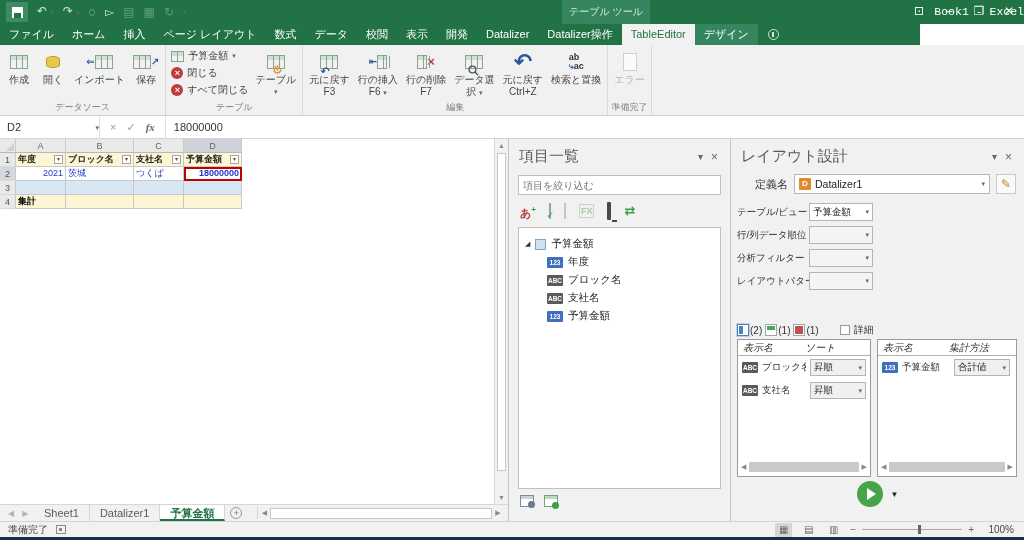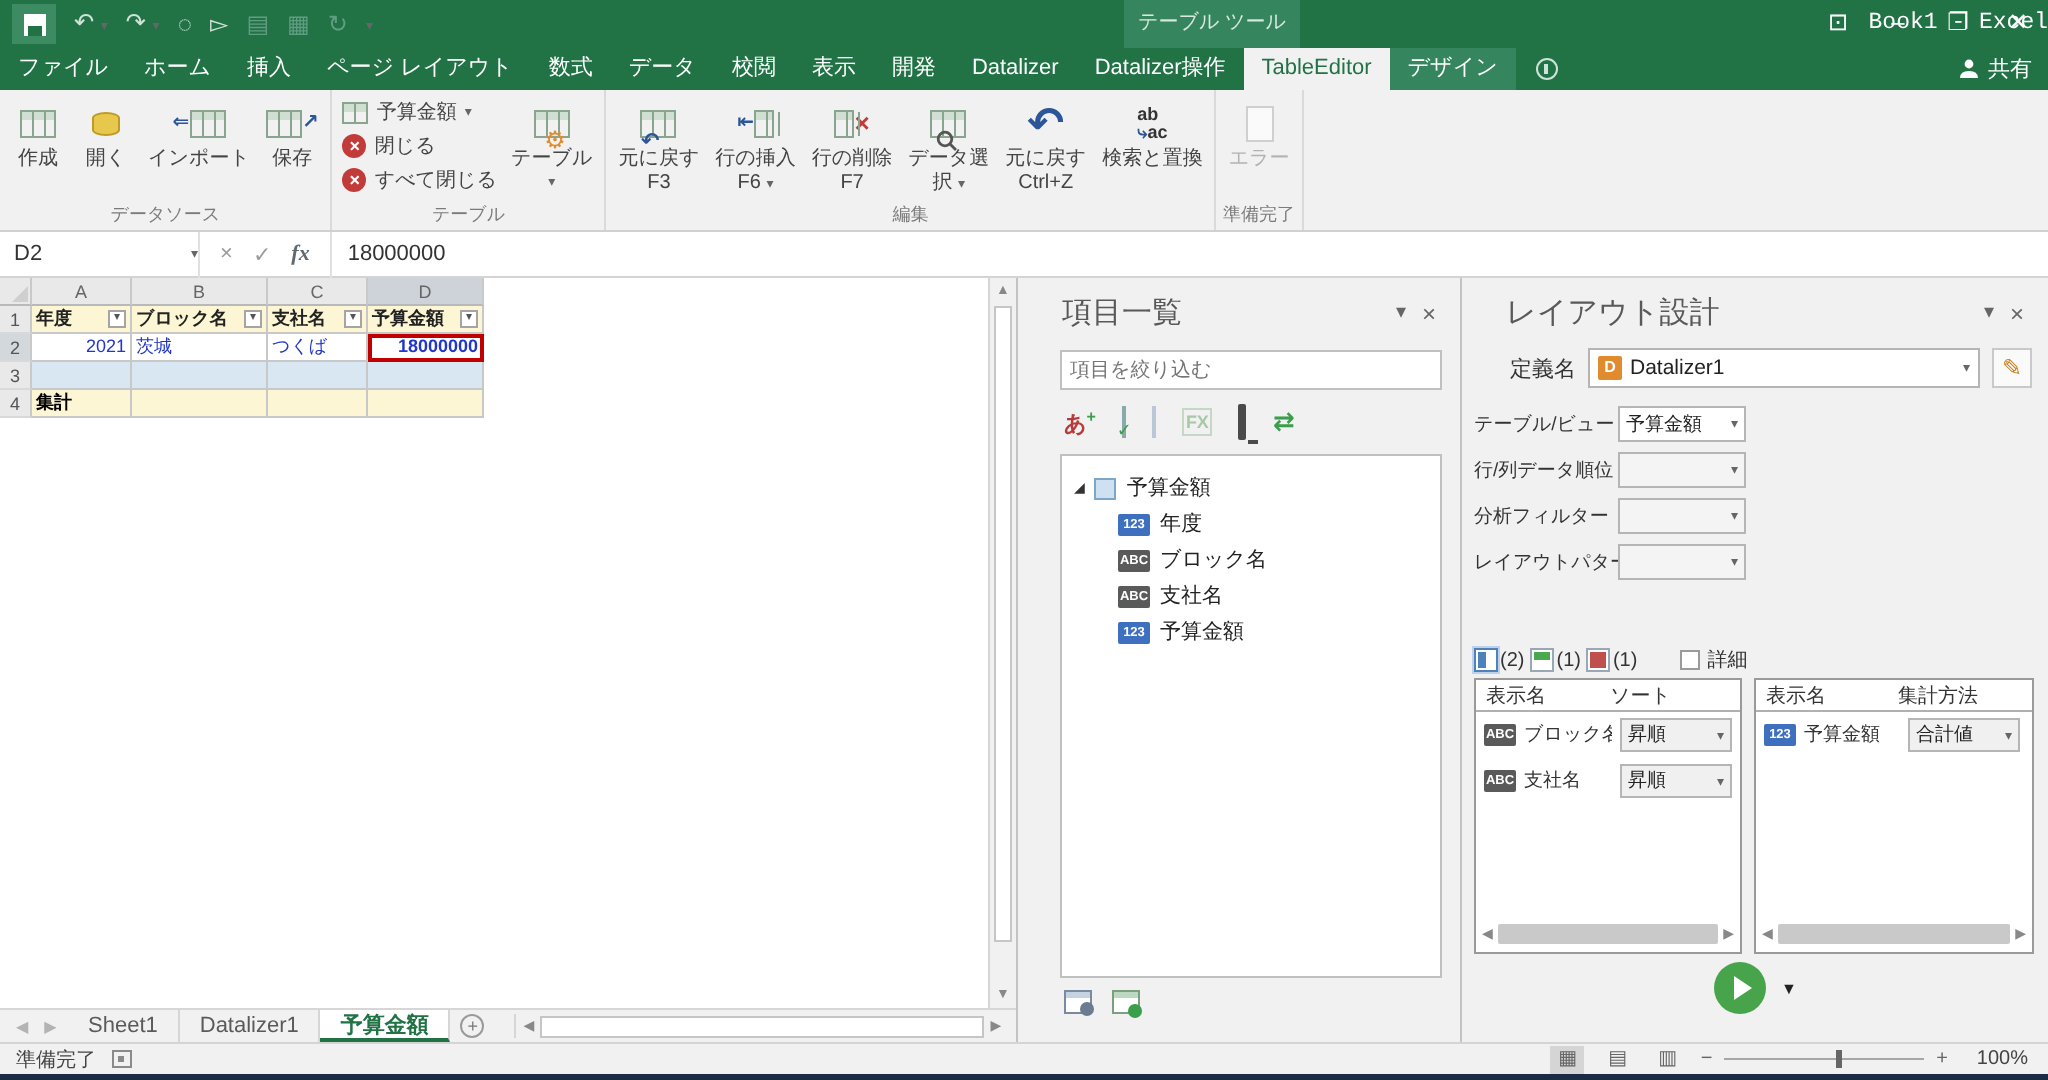--- a/index.html
+++ b/index.html
@@ -14,21 +14,21 @@
   .qat .save { background:#3d8b63; width:22px; height:20px; display:flex; align-items:center; justify-content:center; }
   .saveicon { width:11px; height:11px; background:#fff; position:relative; }
   .saveicon:after { content:""; position:absolute; left:2px; bottom:0; width:7px; height:5px; background:#217346; }
   .qat .dim { color:#5f9c80; }
   .win-title { position:absolute; left:0; right:0; top:0; height:24px; text-align:right; font-size:11.5px; line-height:24px; color:#fff;font-family:Liberation Mono, monospace; }
   .ctxgroup { position:absolute; left:562px; top:0; width:88px; height:24px; background:#35865f; color:#d9e9e0; font-size:10px; text-align:center; line-height:24px; }
   .winctrl { position:absolute; right:0; top:0; height:24px; display:flex; }
   .winctrl div { width:30px; height:24px; text-align:center; line-height:22px; font-size:12px; color:#fff; }
 
   
-  .tabrow { position:absolute; left:0; top:24px; width:1024px; height:21px; background:#217346; display:flex; align-items:stretch; font-size:11px; }
+  .tabrow { position:absolute; left:0; top:24px; width:920px; height:21px; background:#217346; display:flex; align-items:stretch; font-size:11px; }
   .rtab { color:#fff; padding:0 9px; line-height:21px; white-space:nowrap; }
   .rtab.active { background:#f1f1f1; color:#217346; }
   .rtab.ctx { background:#35865f; }
   .tellme { display:flex; align-items:center; gap:5px; color:#e3efe8; padding-left:10px; line-height:21px; }
   .bulb { width:11px; height:11px; border:1px solid #cfe3d8; border-radius:50%; position:relative; }
   .bulb:after { content:""; position:absolute; left:3.5px; top:2px; width:2px; height:5px; background:#cfe3d8; }
   .share { position:absolute; right:8px; top:24px; height:21px; display:flex; align-items:center; gap:4px; color:#fff; font-size:11px; }
 
   
   .ribbon { position:absolute; left:0; top:45px; width:1024px; height:71px; background:#f1f1f1; border-bottom:1px solid #d2d0ce; display:flex; }
@@ -95,21 +95,21 @@
   .stab { padding:0 10px; line-height:16px; border-right:1px solid #d6d6d6; white-space:nowrap; }
   .stab:first-of-type { border-left:1px solid #d6d6d6; }
   .stab.active { background:#fff; color:#217346; font-weight:bold; border-bottom:2px solid #217346; }
   .addsheet { width:22px; display:flex; align-items:center; justify-content:center; }
   .pluscirc { width:12px; height:12px; border:1px solid #9a9a9a; border-radius:50%; color:#777; font-size:9px; line-height:10px; text-align:center; }
   .hscroll { flex:1; margin:2px 4px 2px 10px; background:#f1f1f1; border-left:1px solid #d6d6d6; display:flex; align-items:center; }
   .hscroll .ar { width:12px; text-align:center; font-size:7px; color:#888; }
   .hscroll .track { flex:1; height:11px; background:#fff; border:1px solid #c6c6c6; }
 
   
-  .panel { position:absolute; top:139px; height:382px; background:#f1f1f1; border-left:1px solid #c3c3c3;padding-left:12px; }
+  .panel { position:absolute; top:139px; height:382px; background:#f1f1f1; border-left:1px solid #c3c3c3; }
   .ptitle { display:flex; align-items:center; padding:8px 8px 0 10px; font-size:15px; color:#595959; }
   .ptitle .sp { flex:1; }
   .ptitle .pbtn { color:#666; font-size:10px; padding:0 4px; }
   .pbtn.x { font-size:12px; }
 
   
   .ipanel { left:508px; width:222px; }
   .isearch { margin:9px 9px 0 9px; height:20px; background:#fff; border:1px solid #c0c0c0; display:flex; }
   .isearch input { flex:1; border:none; outline:none; font-size:10px; padding:0 4px; color:#333; background:transparent; font-family:inherit; }
   .itoolbar { margin:7px 9px 0 11px; display:flex; align-items:center; gap:13px; height:18px; }
@@ -132,34 +132,34 @@
   .badge.n { background:#3f6fbf; }
   .badge.t { background:#5a5a5a; }
   .ibottom { margin:6px 0 0 11px; display:flex; gap:10px; }
   .ico-grid-gear { width:14px; height:12px; border:1px solid #7a8aa0; background:linear-gradient(#c5d2e2 0 3px,#fff 3px); position:relative; }
   .ico-grid-gear:after { content:""; position:absolute; right:-2px; bottom:-2px; width:7px; height:7px; border-radius:50%; background:#6a7b92; }
   .ico-grid-sync { width:14px; height:12px; border:1px solid #7aa07f; background:linear-gradient(#bcd8c0 0 3px,#fff 3px); position:relative; }
   .ico-grid-sync:after { content:""; position:absolute; right:-2px; bottom:-3px; width:7px; height:7px; border-radius:50%; background:#3a9e4a; }
 
   
   .lpanel { left:730px; width:294px; }
-  .defrow { display:flex; align-items:center; gap:6px; margin:8px 8px 0 12px; font-size:11px; color:#333; }
+  .defrow { display:flex; align-items:center; gap:6px; margin:8px 8px 0 24px; font-size:11px; color:#333; }
   .combo { background:#fff; border:1px solid #b5b5b5; height:20px; display:flex; align-items:center; padding:0 4px; gap:4px; font-size:10.5px; color:#222; }
   .combo .cv { flex:1; white-space:nowrap; overflow:hidden; }
   .combo .drop { margin-left:auto; }
   .defcombo { flex:1; }
   .dico { width:12px; height:12px; background:#e08b2d; color:#fff; font-size:8px; font-weight:bold; text-align:center; line-height:12px; border-radius:1px; flex:none; }
   .editbtn { width:20px; height:20px; border:1px solid #c9c9c9; background:#fafafa; color:#c77f1f; font-size:12px; text-align:center; line-height:18px; }
   .lfields { position:absolute; left:6px; top:64px; width:138px; }
   .lfrow { display:flex; align-items:center; height:18px; margin-bottom:5px; }
   .lfrow .lbl { width:72px; font-size:9.5px; color:#333; white-space:nowrap; }
   .lfrow .combo { width:64px; height:18px; font-size:9.5px; padding:0 3px; }
   .combo.empty { background:#f4f4f4; }
   .listbox { position:absolute; background:#fff; border:1px solid #9a9a9a; font-size:10px; color:#333; }
-  .lhdr { display:flex; height:16px; border-bottom:1px solid #b0b0b0; align-items:center; }
+  .lhdr { display:flex; height:16px; border-bottom:1px solid #b0b0b0; align-items:center;font-style:italic; }
   .lhdr div { padding-left:5px; }
   .lc1 { width:62px; } .lc1b { width:66px; }
   .lrow { display:flex; align-items:center; height:23px; padding-left:4px; gap:4px; }
   .lrow .nm { width:44px; white-space:nowrap; overflow:hidden; font-size:9.5px; }
   .lrow .combo { width:56px; height:17px; font-size:9.5px; padding:0 3px; background:#f0f0f0; }
   .minitabs { position:absolute; left:6px; top:184px; display:flex; align-items:center; font-size:10px; color:#333; }
   .mtab { width:12px; height:12px; border:1px solid #9aa7b5; background:#fff; position:relative; margin-right:1px; }
   .mtab.b { border-color:#4f81bd; box-shadow:0 0 0 1px #bdd2ea; }
   .mtab.b:after { content:""; position:absolute; left:1px; top:1px; bottom:1px; width:4px; background:#4f81bd; }
   .mtab.g:after { content:""; position:absolute; left:1px; top:1px; right:1px; height:4px; background:#4aa84e; }

